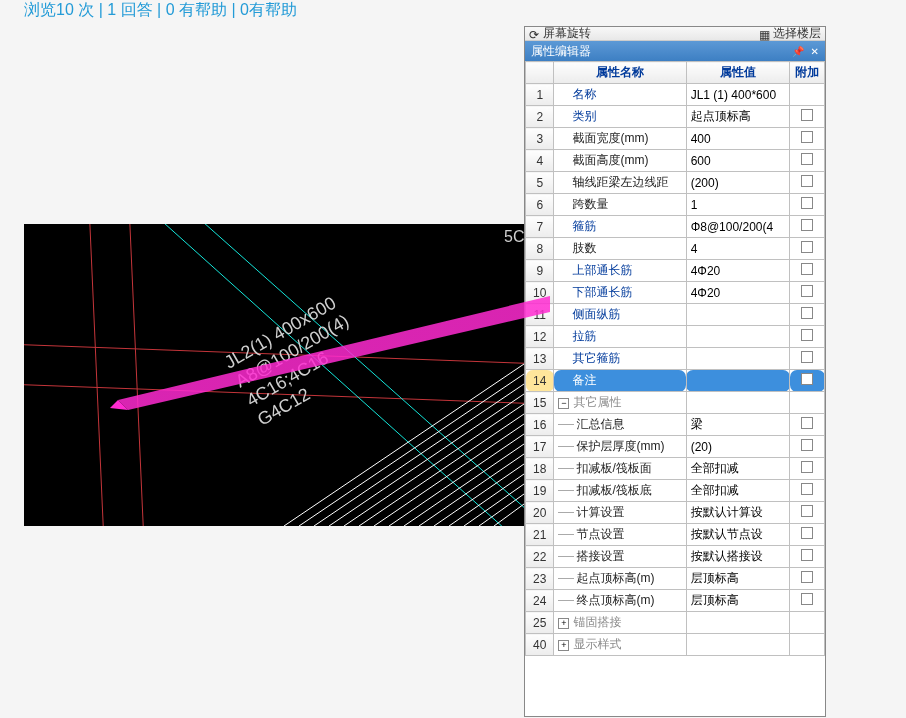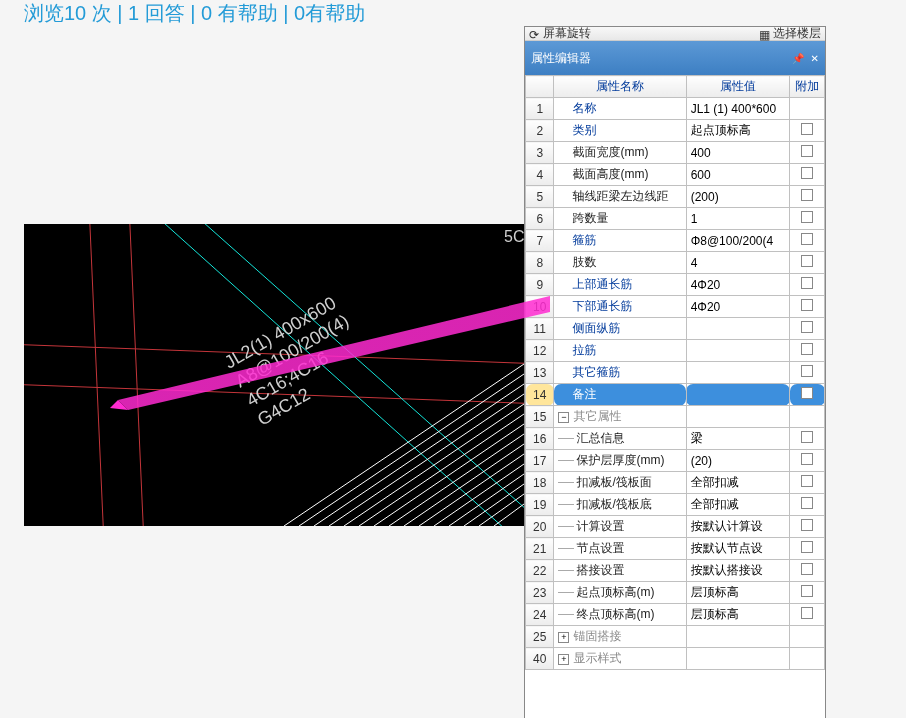--- a/index.html
+++ b/index.html
@@ -9,21 +9,21 @@
       font-family: 'Microsoft YaHei', SimSun, sans-serif;
       font-size: 13px;
       background: #f5f5f5;
       position: relative;
     }
     .top-stats {
       position: absolute;
       top: 0;
       left: 24px;
       color: #239bd7;
-      font-size: 20px;
+      font-size: 16px;
     }
     .cad-view {
       position: absolute;
       top: 224px;
       left: 24px;
       width: 500px;
       height: 302px;
       background: #000;
       overflow: hidden;
     }
@@ -53,21 +53,21 @@
       font-size: 12px;
       color: #333;
       padding: 0 4px;
     }
     .tb-item { display: inline-flex; align-items: center; gap: 2px; }
     .tb-icon { width: 12px; height: 12px; display: inline-block; }
     .panel-title {
       background: linear-gradient(#5c99d6, #3d7fc3);
       color: #fff;
       font-size: 12px;
-      height: 34px;
+      height: 20px;
       display: flex;
       align-items: center;
       padding: 0 6px;
       justify-content: space-between;
     }
     .panel-title-controls {
       display: flex;
       gap: 6px;
       font-size: 10px;
     }
@@ -83,21 +83,21 @@
       padding: 2px 4px;
       height: 20px;
       vertical-align: middle;
       white-space: nowrap;
       overflow: hidden;
       text-overflow: ellipsis;
     }
     .prop-table th {
       background: linear-gradient(#fefefe, #ececec);
       color: #003a9b;
-      font-weight: normal;
+      font-weight: bold;
       text-align: center;
     }
     .col-num { width: 28px; text-align: center; background: linear-gradient(#fefefe, #ececec); color: #333; }
     .col-name { width: 130px; }
     .col-val { width: 102px; margin-left: 19px; }
     .col-add { width: 34px; text-align: center; }
     .prop-link { color: #003a9b; }
     .prop-plain { color: #222; }
     .prop-grey { color: #8b8b8b; }
     .tree-box { width: 11px; height: 11px; border: 1px solid #888; display: inline-flex; align-items: center; justify-content: center; font-size: 9px; line-height: 9px; margin-right: 4px; }

